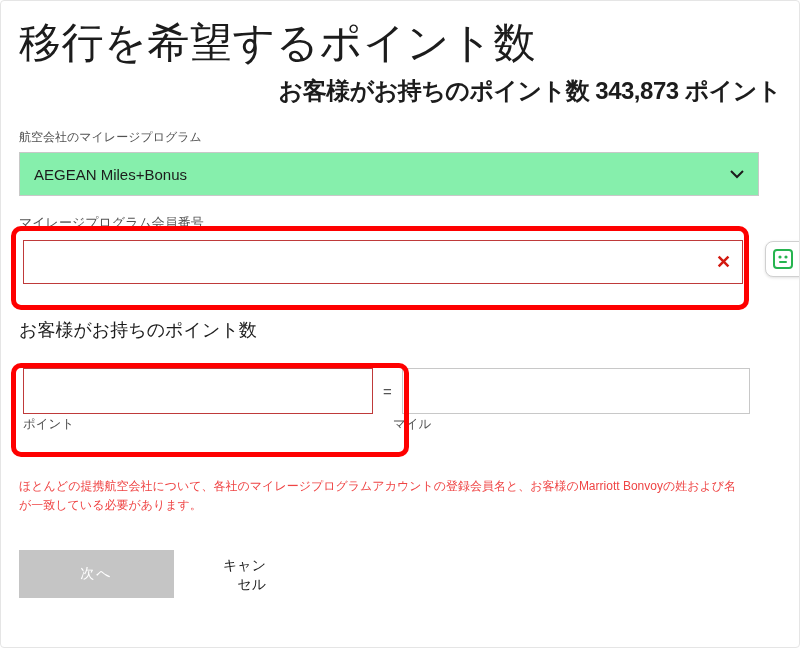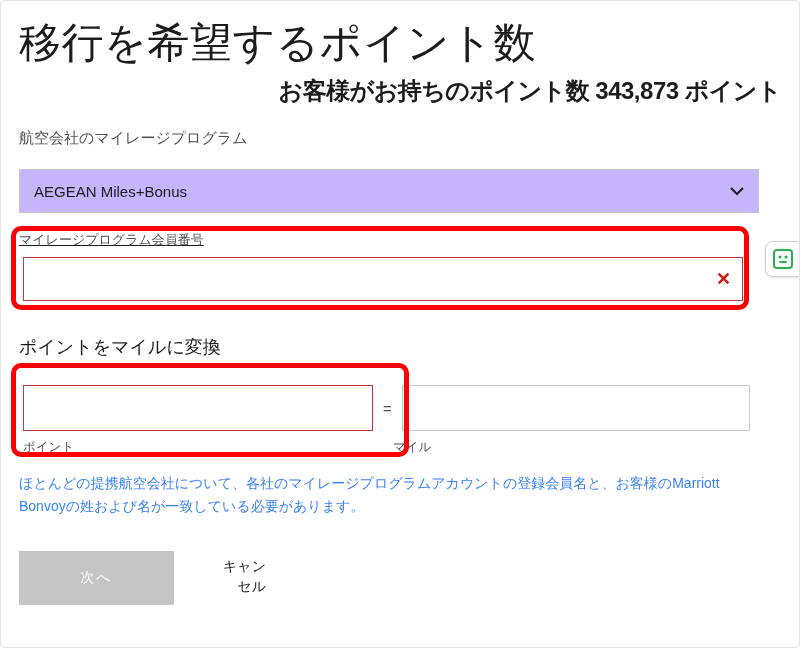--- a/index.html
+++ b/index.html
@@ -22,39 +22,39 @@
   }
   .subheading {
     font-size: 24px;
     font-weight: 700;
     margin-bottom: 22px;
     letter-spacing: -0.5px;
     text-align: right;
   }
 
   .field-label {
-    font-size: 15px;
+    font-size: 12px;
     color: #525252;
-    margin-bottom: 21px;
+    margin-bottom: 6px;
   }
 
   .select-wrap {
     position: relative;
     margin-bottom: 18px;
   }
   .select-box {
     display: block;
     width: 740px;
     height: 44px;
     line-height: 44px;
     border: 1px solid #c8c8c8;
     padding: 0 38px 0 14px;
     font-size: 15px;
     color: #1c1c1c;
-    background: #c4b5fd;
+    background: #86efac;
     position: relative;
   }
   .select-caret {
     position: absolute;
     right: 14px;
     top: 50%;
     transform: translateY(-50%);
     pointer-events: none;
   }
   .select-caret svg { display:block; }
@@ -145,54 +145,54 @@
     margin: 0 10px;
   }
   .miles-box {
     width: 348px;
     height: 46px;
     border: 1px solid #c8c8c8;
     background:#fff;
   }
   .pair-labels {
     display: flex;
-    margin-top: 8px;
+    margin-top: 2px;
     margin-left: 4px;
   }
   .pair-labels .lbl {
     font-size: 12.5px;
     color: #525252;
   }
   .pl-points { width: 370px; }
   .pl-miles  { }
 
   .note {
-    font-size: 14px;
-    color: #3b82f6;
-    margin-top: 16px;
+    font-size: 12px;
+    color: #ef4444;
+    margin-top: 44px;
     line-height: 1.6;
     width: 720px;
   }
 
   .btn-row {
     display: flex;
     align-items: flex-start;
     margin-top: 34px;
     gap: 40px;
   }
   .next-btn {
     width: 155px;
     background: #c5c5c5;
     color: #fff;
     text-align: center;
     font-size: 14px;
     letter-spacing: 2px;
     border: none;
     cursor: pointer;
-    height:54px;
+    height:48px;
   }
   .cancel-btn {
     background: none;
     border: none;
     font-size: 14px;
     color: #1c1c1c;
     cursor: pointer;
     text-align: right;
     line-height: 1.4;
     width: 52px;
@@ -218,21 +218,21 @@
 </div>
 
 <div class="member-section">
   <div class="member-label">マイレージプログラム会員番号</div>
   <div class="member-input-wrap">
     <input class="member-input" type="text" value="" style="">
     <span class="clear-x">✕</span>
   </div>
 </div>
 
-<div class="desired-heading">ポイントをマイルに変換</div>
+<div class="desired-heading">お客様がお持ちのポイント数</div>
 
 <div class="pair-row">
   <input class="points-input" type="text" value="" style="">
   <span class="equals">=</span>
   <div class="miles-box"></div>
 </div>
 <div class="pair-labels">
   <div class="lbl pl-points">ポイント</div>
   <div class="lbl pl-miles">マイル</div>
 </div>

